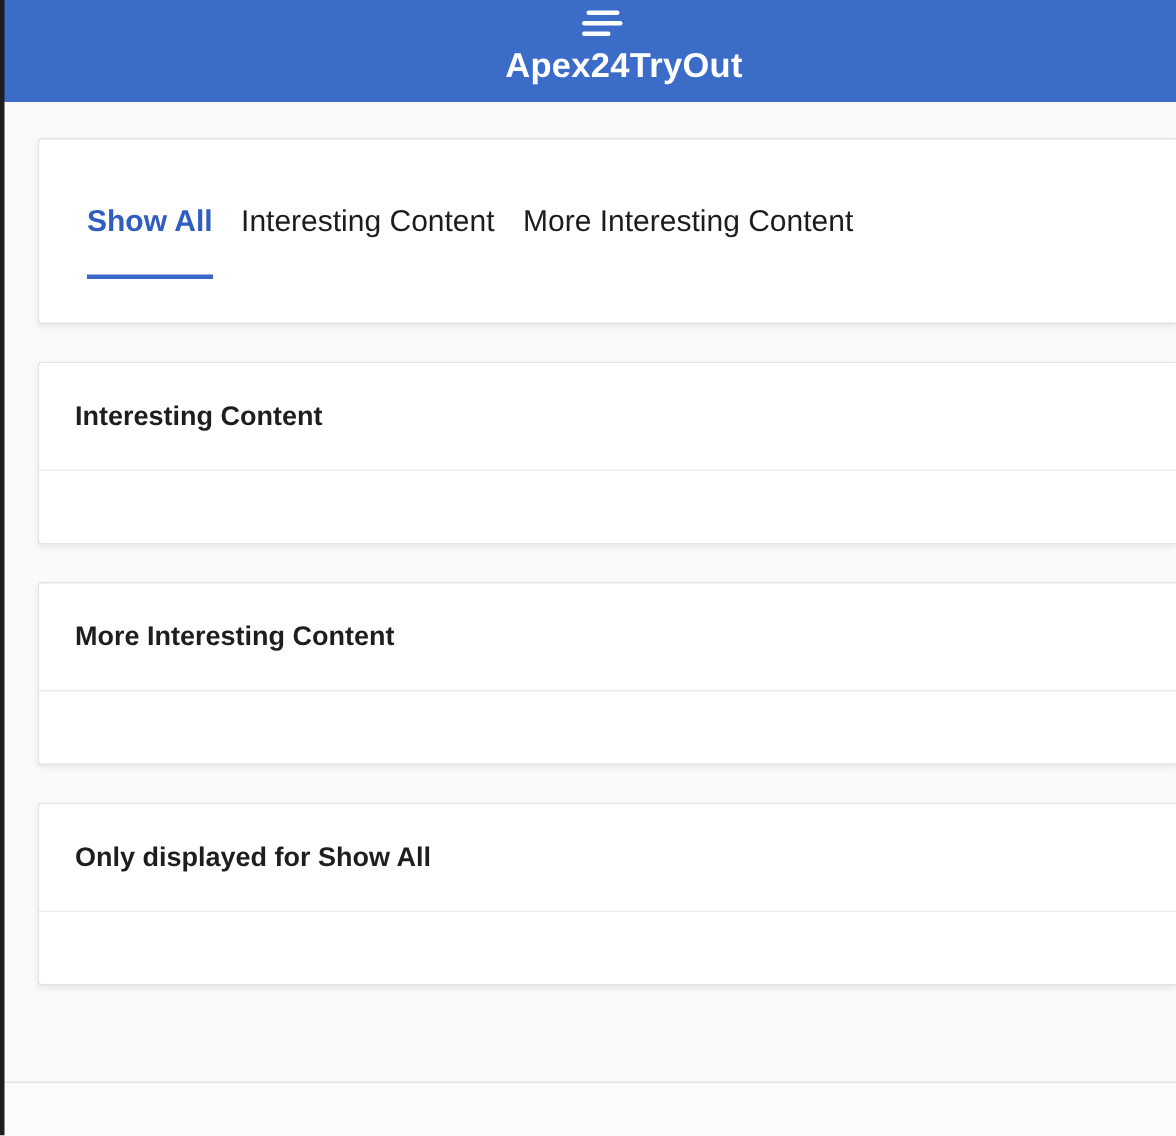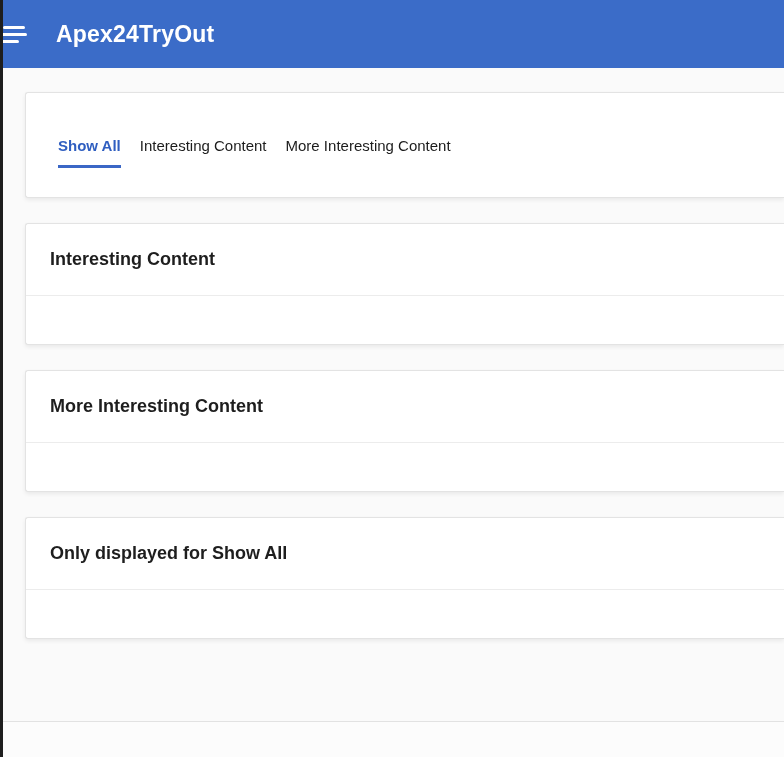--- a/index.html
+++ b/index.html
@@ -17,20 +17,22 @@
     position: absolute; left: 0; top: 0;
     width: 3px; height: 757px;
     background: #1E1E1E; z-index: 60;
   }
 
   
   .app-header {
     height: 68px;
     background: var(--header_bg, #3B6CC8);
     display: flex; align-items: center;
+    padding-left: 22px;
+    flex-direction: column;
   }
   .menu-btn {
     width: 30px; height: 30px;
     background: transparent; border: none; padding: 0;
     display: flex; flex-direction: column; justify-content: center;
     gap: 4px; cursor: pointer;
   }
   .menu-btn .bar { height: 3px; border-radius: 2px; background: #FFFFFF; }
   .menu-btn .b1 { width: 22px; margin-left: 3px; }
   .menu-btn .b2 { width: 27px; }
@@ -58,22 +60,22 @@
     border-bottom: 1px solid #ECECEC;
   }
   .h-selector { height: 71px; }
   .h-region   { height: 72px; }
   .card-body-empty { height: 48px; }
 
   
   .tabs-wrap { padding: 44px 32px 29px 32px; }
   .tabs { display: flex; gap: 19px; }
   .tab {
-    font-size: 15px; color: #1C1C1C;
-    padding-bottom: 11px;
+    font-size: 20px; color: #1C1C1C;
+    padding-bottom: 23px;
     border-bottom: 3px solid transparent;
     cursor: pointer; white-space: nowrap;
   }
   .tab.active {
     color: var(--active_tab, #2F5EC0);
     font-weight: 700;
     border-bottom-color: var(--tab_underline, #3B67C6);
   }
 
   

